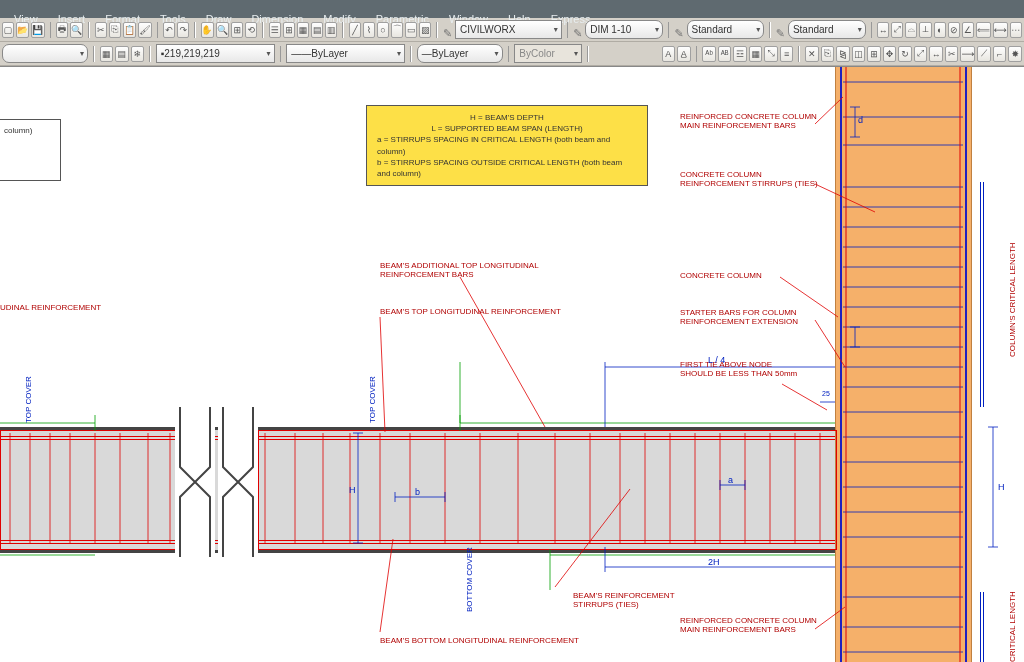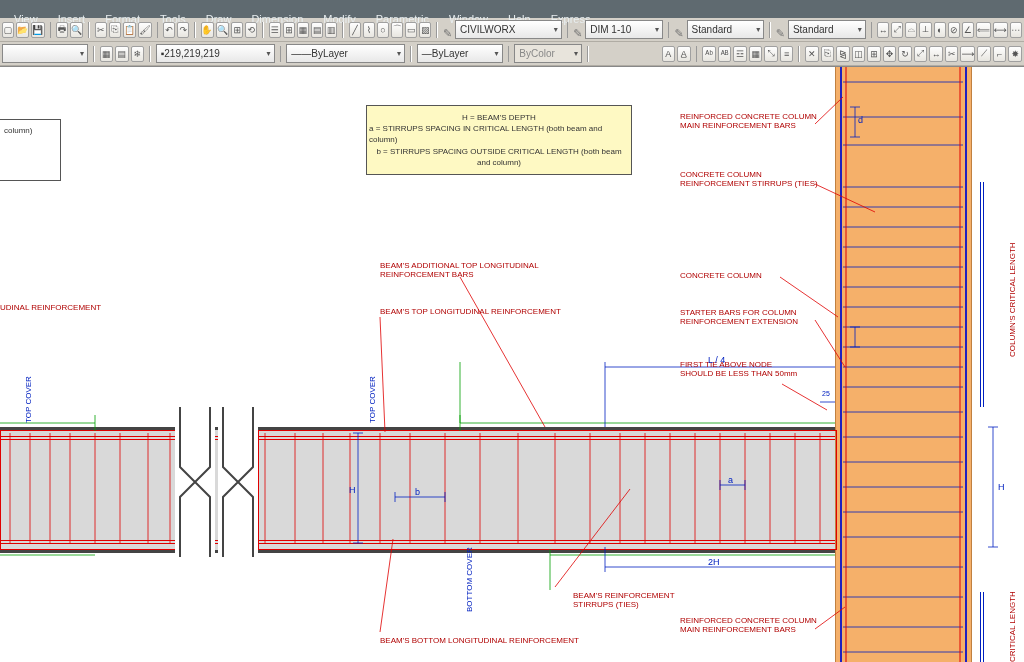--- a/index.html
+++ b/index.html
@@ -7,40 +7,40 @@
   .menubar { background:#5f6a70; height:18px; display:flex; align-items:center; padding-left:4px; font-size:11px; color:#e8eef0; }
   .menubar span { padding:0 10px; cursor:pointer;margin-top:20px; }
   
   .toolbars { background:#d4d0c8; border-bottom:1px solid #888; }
   .tb-row { height:21px; display:flex; align-items:center; padding:1px 2px; gap:2px; border-bottom:1px solid #b0aca4; }
   .ico { width:16px; height:16px; border:1px solid #a0a0a0; background:linear-gradient(#fefefe,#e8e6e0); border-radius:2px; box-sizing:border-box; display:flex; align-items:center; justify-content:center; font-size:9px; color:#555; cursor:pointer; }
   .sep { width:2px; height:16px; background:repeating-linear-gradient(90deg,#999 0 1px,#fff 1px 2px); margin:0 3px; }
   .combo { height:17px; border:1px solid #888; background:linear-gradient(#fff,#e8e8e8); display:flex; align-items:center; font-size:10px; padding:0 14px 0 4px; position:relative; color:#333; }
   .combo::after { content:"▾"; position:absolute; right:3px; font-size:8px; color:#555; }
   .combo.wlay { width:120px; }
-  .combo.wmid { width:80px; }
+  .combo.wmid { width:80px;border-radius:7px; }
   .combo.wbyc { width:58px; color:#888; }
   .combo.readonly { background:#e8e4dc; }
   .pencil { width:14px; height:14px; display:inline-block; }
   .pencil::before { content:"✎"; font-size:11px; color:#777; }
   
   .canvas { position:relative; width:1024px; height:600px; background:#fff; overflow:hidden; }
   .column { position:absolute; background:#f5b06a; border:1px solid #c08040; }
   .column.main { left:835px; top:0; width:135px; height:662px; border-top:0; border-bottom:0; }
   .column-inner { position:absolute; left:4px; top:0; right:4px; bottom:0; border-left:2px solid #2020c0; border-right:2px solid #2020c0; }
   .beam { position:absolute; left:0; top:360px; height:120px; width:835px; background:#d9d9d9; border-top:3px solid #444; border-bottom:3px solid #444; }
   .beam-seg { position:absolute; top:0; bottom:0; border:1px solid #e00000; }
   .beam .longbar { position:absolute; left:0; right:0; height:0; border-top:1px solid #e00000; }
   .breakmark { position:absolute; width:40px; height:150px; background:#fff; }
   .breakmark svg { width:100%; height:100%; }
   .leader { stroke:#e00000; stroke-width:0.8; fill:none; }
   .dimline { stroke:#0020c0; stroke-width:0.8; fill:none; }
   .greenline { stroke:#00a000; stroke-width:0.8; fill:none; }
   .lbl { position:absolute; font-size:8px; color:#b00000; white-space:nowrap; text-align:left; line-height:1.1; }
-  .legend-box { position:absolute; border:1px solid #555; padding:6px 2px; font-size:8px; line-height:1.4; color:#333; background:#fef9c3; }
+  .legend-box { position:absolute; border:1px solid #555; padding:6px 10px; font-size:8px; line-height:1.4; color:#333; background:#fde047; }
   .partial-box { position:absolute; border:1px solid #555; border-left:0; padding:6px 8px 6px 4px; font-size:8px; color:#333; background:#fff; }
   .vlabel { position:absolute; font-size:8px; color:#0020c0; transform:rotate(-90deg); transform-origin:left top; white-space:nowrap; }
   .vlabel.red { color:#b00000; }
   .dim-letter { position:absolute; font-size:9px; color:#0020c0; }
   .rightbar { position:absolute; border-left:1px solid #0020c0; border-right:1px solid #0020c0; width:2px; }
 </style>
 </head>
 <body>
 
 <div class="menubar">
@@ -159,22 +159,23 @@
 </div>
 
 <div class="canvas">
 
   <div class="partial-box" style="left:0;top:52px;width:48px;height:48px">
     <span>column)</span>
   </div>
 
   <div class="legend-box" style="left:366px;top:38px;width:260px">
     <div style="text-align:center">H = BEAM'S DEPTH</div>
+    <div style="text-align:center">L = SUPPORTED BEAM SPAN (LENGTH)</div>
     <div style="text-align:left">a = STIRRUPS SPACING IN CRITICAL LENGTH (both beam and column)</div>
-    <div style="text-align:center">b = STIRRUPS SPACING OUTSIDE CRITICAL LENGTH (both beam and column)</div>
+    <div style="text-align:left">b = STIRRUPS SPACING OUTSIDE CRITICAL LENGTH (both beam and column)</div>
   </div>
 
   <div class="column main">
     <div class="column-inner"></div>
   </div>
 
   <div class="rightbar" style="left:980px;top:115px;height:225px"></div>
   <div class="rightbar" style="left:980px;top:525px;height:75px"></div>
 
   <div class="beam">

